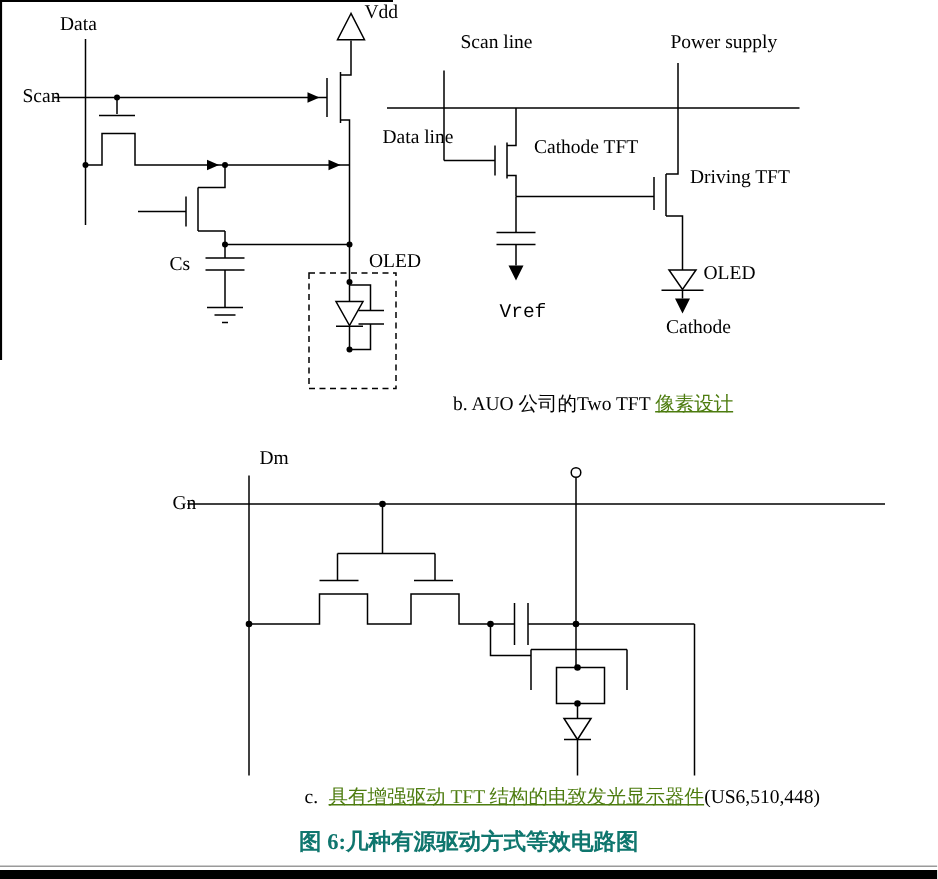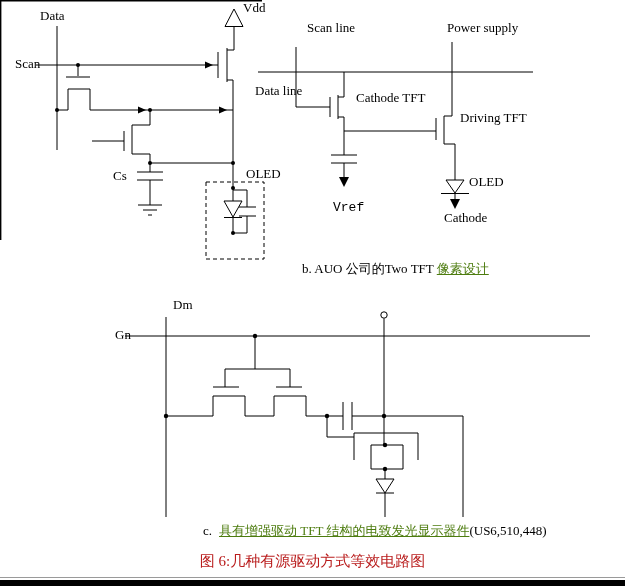--- a/index.html
+++ b/index.html
@@ -22,21 +22,21 @@
   #lbl-vref{left:333px;top:201px;font-family:Liberation Mono, monospace;}
   #lbl-oled-b{left:469px;top:175px;}
   #lbl-cathode{left:444px;top:211px;}
   #lbl-dm{left:173px;top:298px;}
   #lbl-gn{left:72px;top:328px;margin-left:43px;}
   #cap-a{left:40px;top:262px;}
   #cap-b{left:302px;top:262px;}
   #cap-c{left:203px;top:524px;text-align:right;}
   #cap-c .hl-red{margin-left:7px;}
   #fig-title{position:absolute;left:0;top:552px;width:100%;text-align:center;
-             font-size:15px;font-weight:normal;color:#b91c1c;white-space:nowrap;}
+             font-size:15px;font-weight:bold;color:#0f766e;white-space:nowrap;}
   #border-bottom-gray{position:absolute;left:0;top:577px;width:625px;height:1px;background:#9a9a9a;}
   #border-bottom-black{position:absolute;left:0;top:580px;width:625px;height:6px;background:#000;}
 </style>
 </head>
 <body>
 
 <div id="stage">
 
   <svg id="wires" width="625" height="586" viewBox="0 0 625 586">
 

